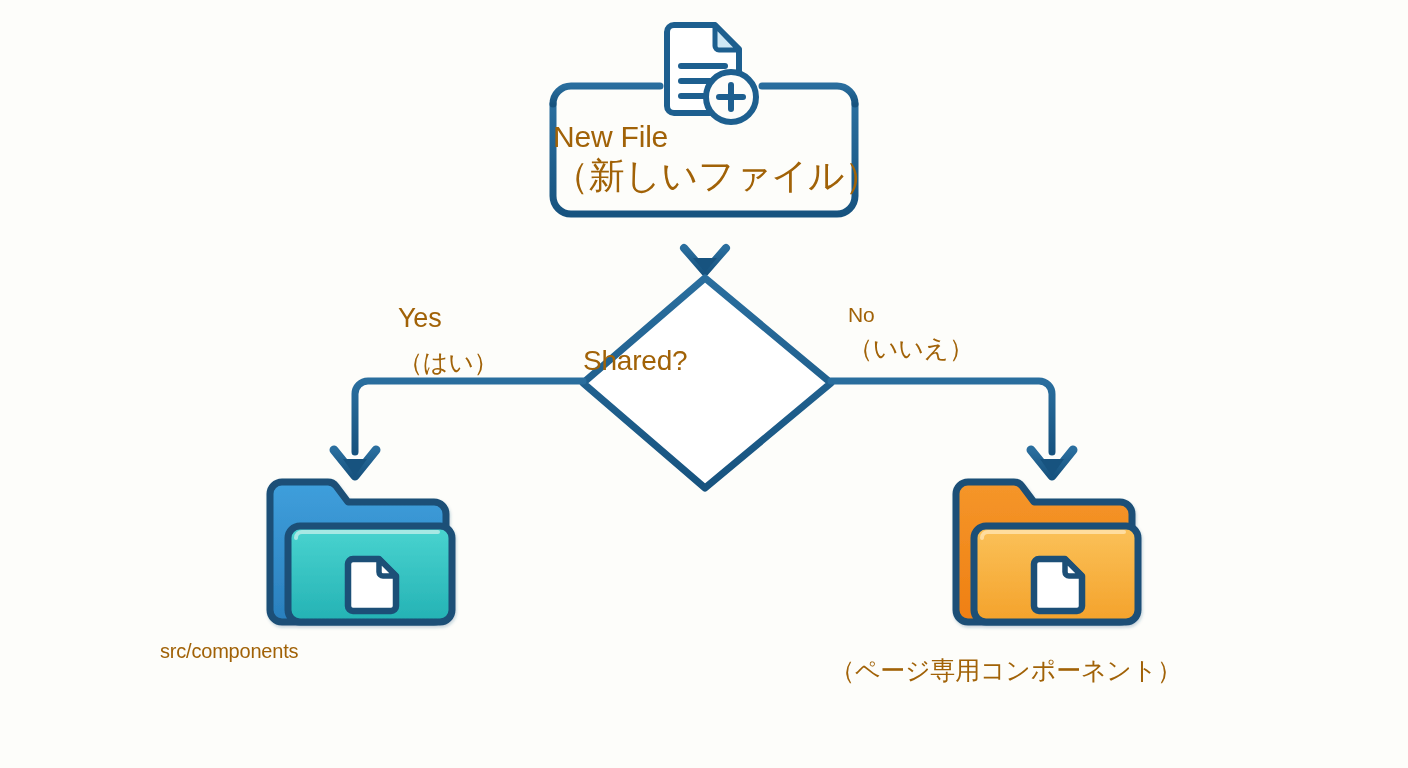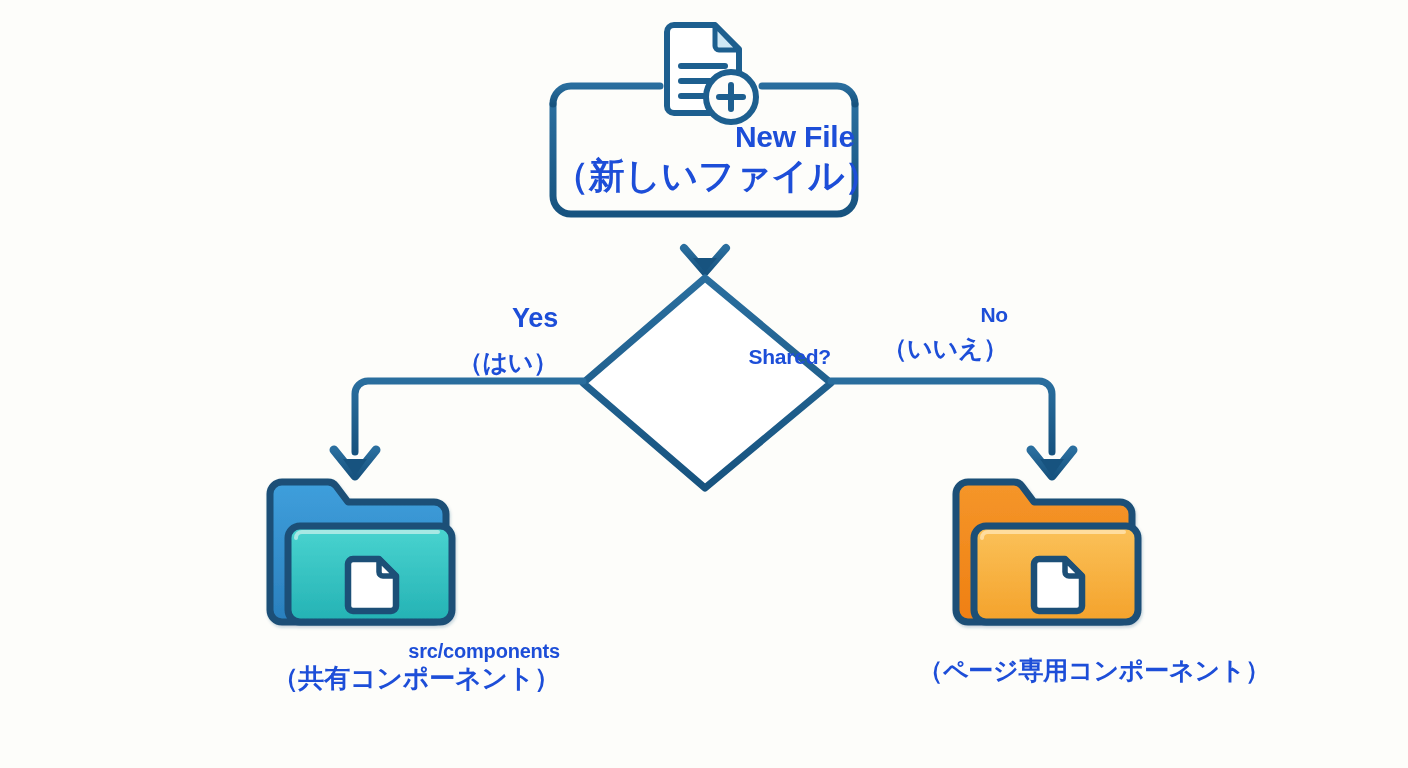--- a/index.html
+++ b/index.html
@@ -24,44 +24,44 @@
     position: absolute;
     left: 0;
     top: 0;
     width: 1408px;
     height: 768px;
   }
 
   
   .node-text {
     position: absolute;
-    text-align: right;
-    color: #1d4ed8;
-    font-weight: bold;
+    text-align: left;
+    color: #a16207;
+    font-weight: normal;
     line-height: 1.12;
     white-space: nowrap;
     letter-spacing: -0.2px;
   }
   .line-en { display: block; }
   .line-ja { display: block; }
 
   #new-file-text {
     left: 553px;
     top: 120px;
     width: 302px;
   }
   #new-file-text .line-en { font-size: 30px; }
   #new-file-text .line-ja { font-size: 36px; margin-top: 2px; }
 
   #shared-text {
     left: 583px;
     top: 345px;
     width: 248px;
   }
-  #shared-text .line-en { font-size: 21px; }
+  #shared-text .line-en { font-size: 28px; }
   #shared-text .line-ja { font-size: 25px; margin-top: 1px; }
 
   #yes-label {
     left: 398px;
     top: 303px;
     width: 160px;
   }
   #yes-label .line-en { font-size: 27px; }
   #yes-label .line-ja { font-size: 25px; margin-top: 15px; }
 
@@ -211,20 +211,19 @@
     <span class="line-ja">（はい）</span>
   </div>
 
   <div class="node-text" id="no-label">
     <span class="line-en">No</span>
     <span class="line-ja">（いいえ）</span>
   </div>
 
   <div class="node-text" id="left-folder-label">
     <span class="line-en">src/components</span>
-    <span class="line-ja">（共有コンポーネント）</span>
   </div>
 
   <div class="node-text" id="right-folder-label">
     <span class="line-ja">（ページ専用コンポーネント）</span>
   </div>
 
 </div>
 
 </body></html>

